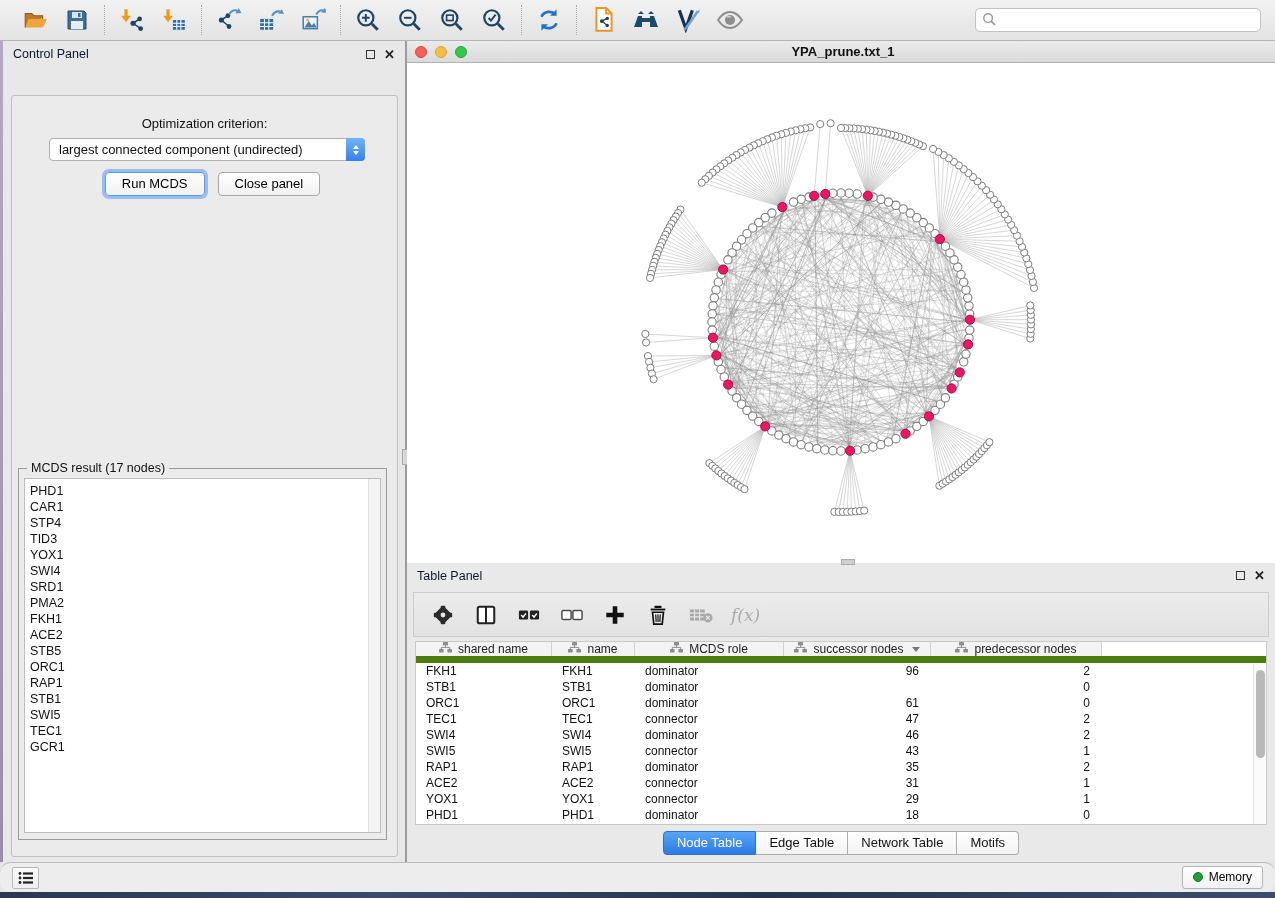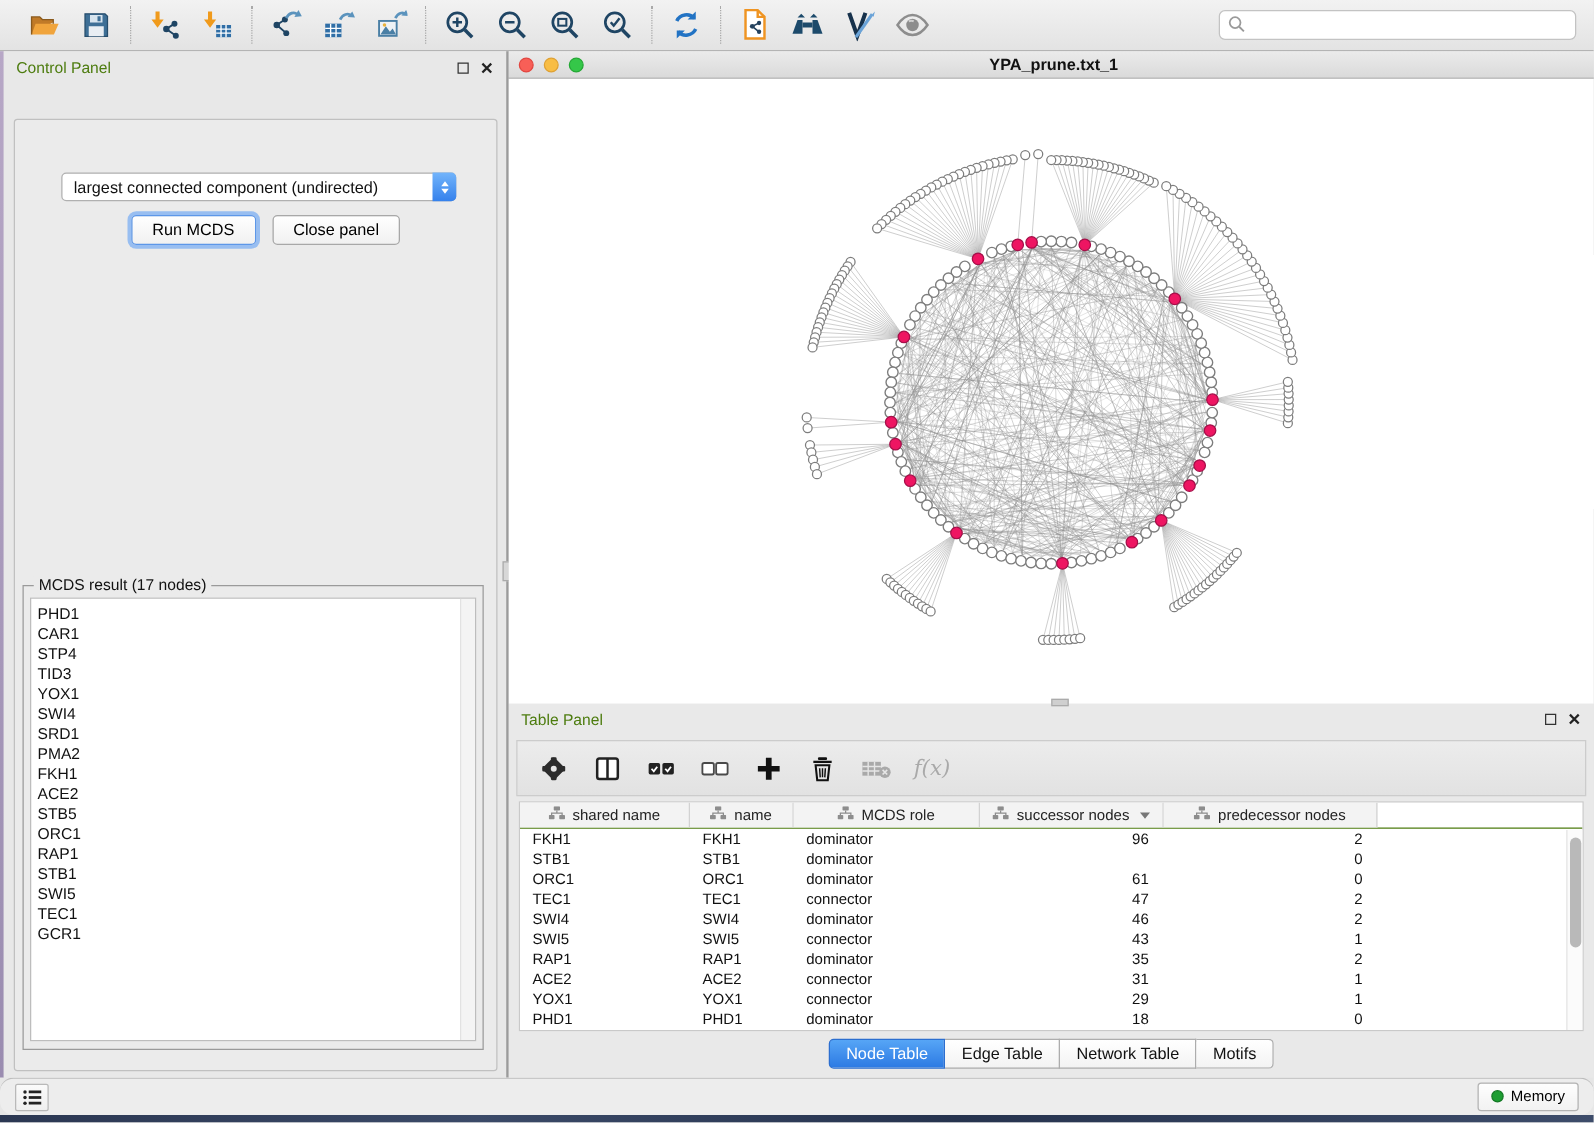--- a/index.html
+++ b/index.html
@@ -20,21 +20,21 @@
   .search-glyph { position:absolute; left:7px; top:4px; }
 
   
   .wall-left { position:absolute; left:0; top:41px; width:3px; height:821px; background:linear-gradient(#b7a7c6,#9a8cb0); }
   .wall-bottom { position:absolute; left:0; bottom:0; width:1275px; height:6px;
     background:linear-gradient(90deg,#2b3752,#3b4a68 30%,#26334e 60%,#3d4c6a); }
 
   
   .control-panel { position:absolute; left:3px; top:41px; width:402px; height:821px; background:#e8e8e8; }
   .panel-titlebar { height:26px; display:flex; align-items:center; padding:0 10px; }
-  .panel-title { font-size:12.5px; color:#4d7c0f; }
+  .panel-title { font-size:12.5px; color:#0f172a; }
   .panel-wbtns { margin-left:auto; display:flex; gap:9px; align-items:center; }
   .wbtn-float { width:9px; height:9px; border:1.5px solid #333; cursor:pointer; }
   .wbtn-close { font-size:13px; font-weight:bold; color:#222; line-height:9px; cursor:pointer; }
 
   .seg { display:inline-flex; }
   .seg .seg-btn { background:linear-gradient(#ffffff,#f3f3f3); border:1px solid #adadad; border-left:none;
     padding:3px 13px 4px; font-size:13px; color:#111; cursor:pointer; font-family:inherit; }
   .seg .seg-btn:first-child { border-left:1px solid #adadad; border-radius:4px 0 0 4px; }
   .seg .seg-btn:last-child { border-radius:0 4px 4px 0; }
   .seg .seg-btn.sel { background:linear-gradient(#56a5f6,#2c7ae3); color:#fff; border-color:#2c6fd0; }
@@ -82,21 +82,21 @@
   
   .table-panel { position:absolute; left:407px; top:563px; width:868px; height:299px; background:#e9e9e9; }
   .tp-titlebar { height:25px; display:flex; align-items:center; padding:0 10px; position:relative; }
   .tp-handle { position:absolute; left:50%; top:-4px; width:14px; height:6px; background:#cfcfcf; border:1px solid #ababab; cursor:row-resize; }
   .tp-toolbar { position:absolute; left:6px; right:6px; top:29px; height:45px; background:linear-gradient(#ececec,#e2e2e2);
     border:1px solid #cccccc; display:flex; align-items:center; gap:17px; padding:0 16px; }
   .tp-toolbar .tb-btn { width:26px; height:26px; }
   .fx-label { font-family:"DejaVu Serif", serif; font-style:italic; font-size:17px; color:#a9a9a9; }
 
   .tp-table { position:absolute; left:8px; right:8px; top:78px; height:184px; background:#fff; border:1px solid #c9c9c9; overflow:hidden; }
-  .tp-header { display:flex; height:21px; border-bottom:1px solid #4d7c0f; }
+  .tp-header { display:flex; height:21px; border-bottom:7px solid #4d7c0f; }
   .th-cell { background:#f3f3f3; border-right:1px solid #d2d2d2; display:flex; align-items:center; justify-content:center; gap:6px;
     font-size:12px; color:#222; cursor:pointer; position:relative; }
   .th-chev { width:0; height:0; border-left:4px solid transparent; border-right:4px solid transparent; border-top:5px solid #777; margin-left:2px; }
   .tp-rows { position:relative; }
   .t-row { display:flex; height:16px; cursor:default; }
   .t-cell { font-size:12px; line-height:16px; white-space:nowrap; overflow:hidden; }
   .t-cell.num { text-align:right; }
   .tp-vscroll { position:absolute; right:0; top:22px; bottom:0; width:13px; background:#fbfbfb; border-left:1px solid #e4e4e4; }
   .tp-vthumb { position:absolute; left:2px; width:9px; top:6px; height:88px; background:#b9b9b9; border-radius:5px; cursor:pointer; }
 
@@ -275,20 +275,21 @@
 
   <div class="control-panel">
     <div class="panel-titlebar">
       <span class="panel-title">Control Panel</span>
       <span class="panel-wbtns">
         <span class="wbtn-float"></span>
         <span class="wbtn-close">✕</span>
       </span>
     </div>
     <div class="cp-inner">
+      <div class="opt-label">Optimization criterion:</div>
       <div class="opt-select">
         <span>largest connected component (undirected)</span>
         <span class="opt-stepper">
             <span class="tri-up"></span>
             <span class="tri-dn"></span>
           </span>
       </div>
       <div class="cp-btnrow">
         <button class="push-btn focus">Run MCDS</button>
         <button class="push-btn">Close panel</button>

